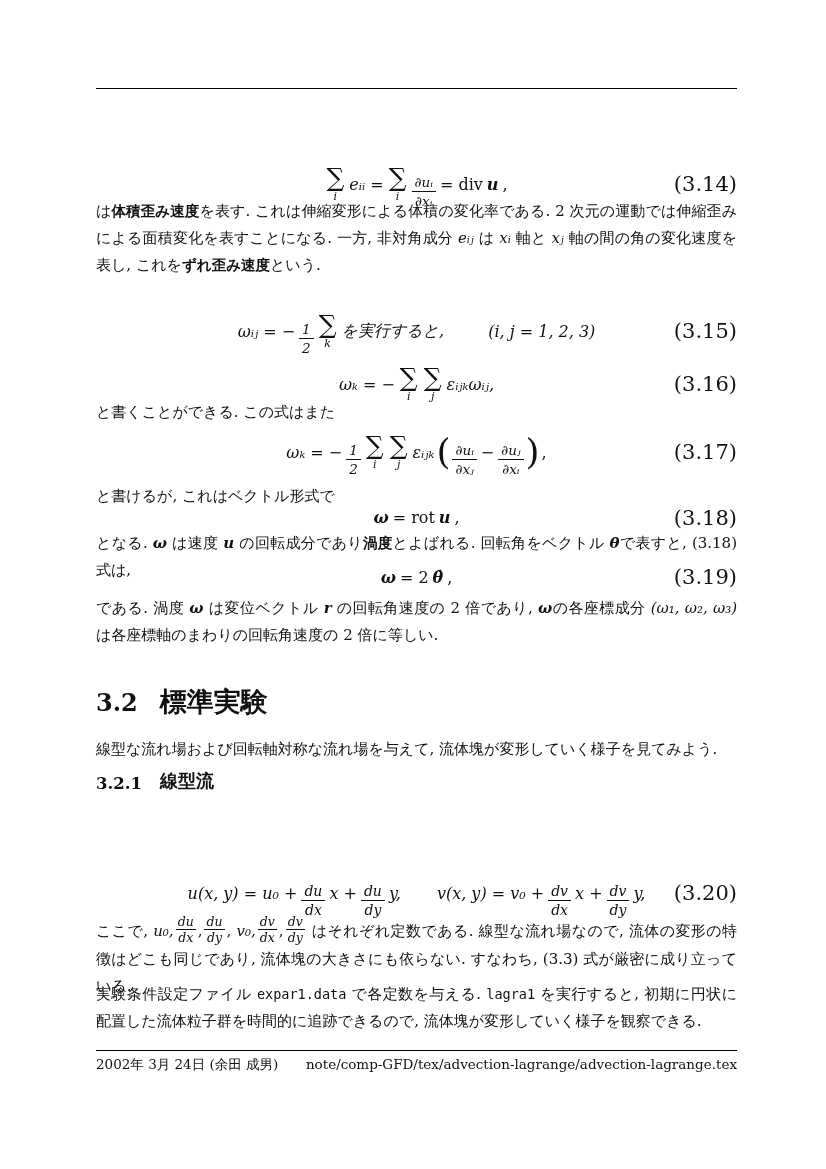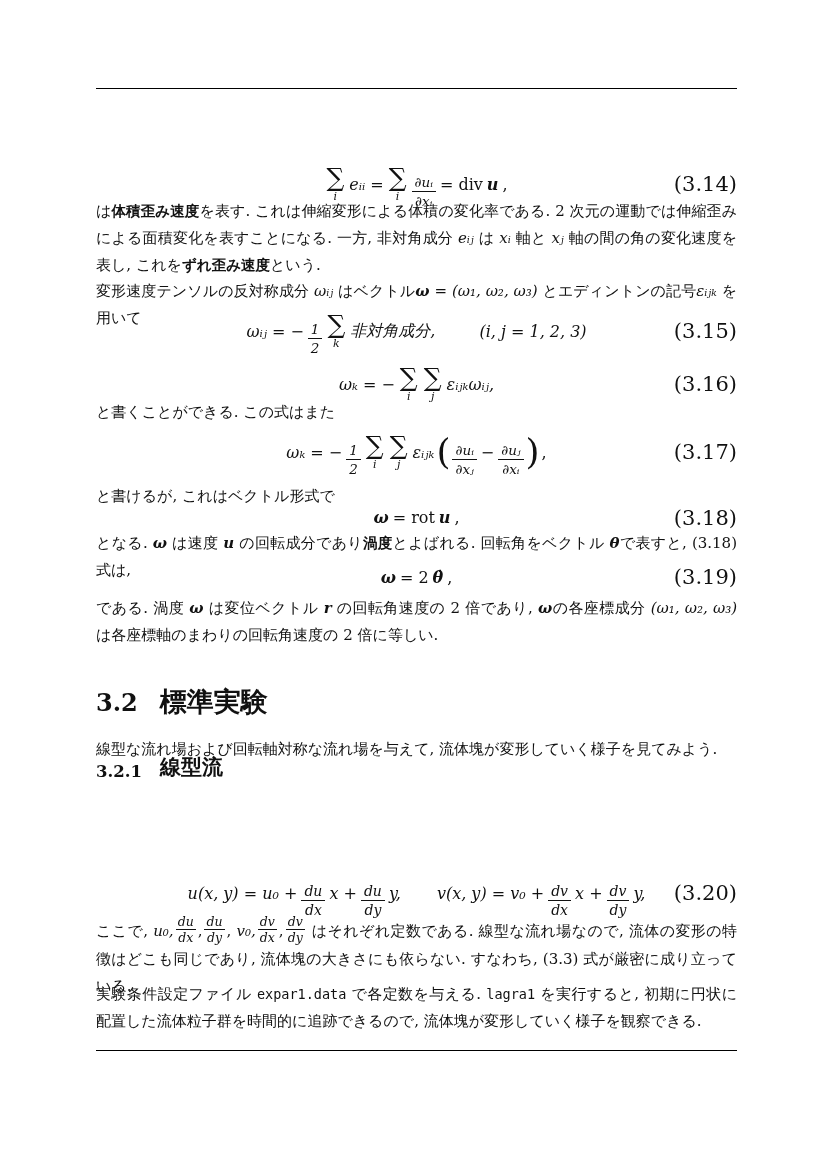--- a/index.html
+++ b/index.html
@@ -37,21 +37,21 @@
   .ifrac{display:inline-flex;flex-direction:column;align-items:center;vertical-align:middle;
          font-size:12.5px;font-style:italic;margin:0 2px;position:relative;top:-2px;}
   .ifrac .num{padding:0 2px 1px;border-bottom:1px solid #111;line-height:13px;}
   .ifrac .den{padding-top:1px;line-height:13px;}
   
   .sec{top:684px;display:flex;align-items:baseline;font-weight:bold;}
   .secnum{font-size:24px;}
   .sectitle{font-size:27px;margin-left:22px;font-family:"DejaVu Sans","Liberation Sans",sans-serif;}
   .subsec{top:753px;display:flex;align-items:flex-end;font-weight:bold;}
   .subnum{font-size:16.5px;}
-  .subtitle{font-size:21px;margin-left:18px;font-family:Liberation Mono, monospace;}
+  .subtitle{font-size:18px;margin-left:18px;font-family:Liberation Mono, monospace;margin-top:16px;}
   
   .frule{top:1050px;height:1px;background:#000;}
   .footer{top:1056px;display:flex;justify-content:space-between;font-size:13.5px;}
 </style>
 </head>
 <body>
 
 <div class="page">
 
   <div class="abs hrule"></div>
@@ -74,34 +74,33 @@
         </span>
       <span class="mr">= div</span>
       <span class="mbi">u</span>
       <span class="mr">,</span>
     </div>
     <span class="eqnum">(3.14)</span>
   </div>
 
   <p class="abs para" style="top:198px"><span>は</span><span class="jbold">体積歪み速度</span><span>を表す. これは伸縮変形による体積の変化率である. 2 次元の運動では伸縮歪みによる面積変化を表すことになる. 一方, 非対角成分 </span><span class="mi">eᵢⱼ</span><span> は </span><span class="mi">xᵢ</span><span> 軸と </span><span class="mi">xⱼ</span><span> 軸の間の角の変化速度を表し, これを</span><span class="jbold">ずれ歪み速度</span><span>という.</span></p>
 
-  <p class="abs para" style="top:278px"><span>変形速度テンソルの反対称成分 </span><span class="mi">ωᵢⱼ</span><span> はベクトル</span><span class="mbi">ω</span><span class="mi"> = (ω₁, ω₂, ω₃)</span><span> とエディントンの記号</span><span class="mi">εᵢⱼₖ</span><span> を用いて</span></p>
 
   <div class="eq" style="top:307px;height:48px">
     <div class="eqbody">
       <span class="mi">ωᵢⱼ = −</span>
       <span class="frac">
           <span class="num">1</span>
           <span class="den">2</span>
         </span>
       <span class="sum">
           <span class="sig">∑</span>
           <span class="lim">k</span>
         </span>
-      <span class="mi">非対角成分,</span>
+      <span class="mi">を実行すると,</span>
       <span class="mi gapL">(i, j = 1, 2, 3)</span>
     </div>
     <span class="eqnum">(3.15)</span>
   </div>
 
   <div class="eq" style="top:360px;height:48px">
     <div class="eqbody">
       <span class="mi">ωₖ = −</span>
       <span class="sum">
           <span class="sig">∑</span>
@@ -227,14 +226,18 @@
         <span class="num">dv</span>
         <span class="den">dx</span>
       </span><span>,</span><span class="ifrac">
         <span class="num">dv</span>
         <span class="den">dy</span>
       </span><span> はそれぞれ定数である. 線型な流れ場なので, 流体の変形の特徴はどこも同じであり, 流体塊の大きさにも依らない. すなわち, (3.3) 式が厳密に成り立っている.</span></p>
 
   <p class="abs para" style="top:981px"><span>実験条件設定ファイル </span><span class="mono">expar1.data</span><span> で各定数を与える. </span><span class="mono">lagra1</span><span> を実行すると, 初期に円状に配置した流体粒子群を時間的に追跡できるので, 流体塊が変形していく様子を観察できる.</span></p>
 
   <div class="abs frule"></div>
+  <div class="abs footer">
+    <span>2002年 3月 24日 (余田 成男)</span>
+    <span>note/comp-GFD/tex/advection-lagrange/advection-lagrange.tex</span>
+  </div>
 
 </div>
 
 </body></html>

